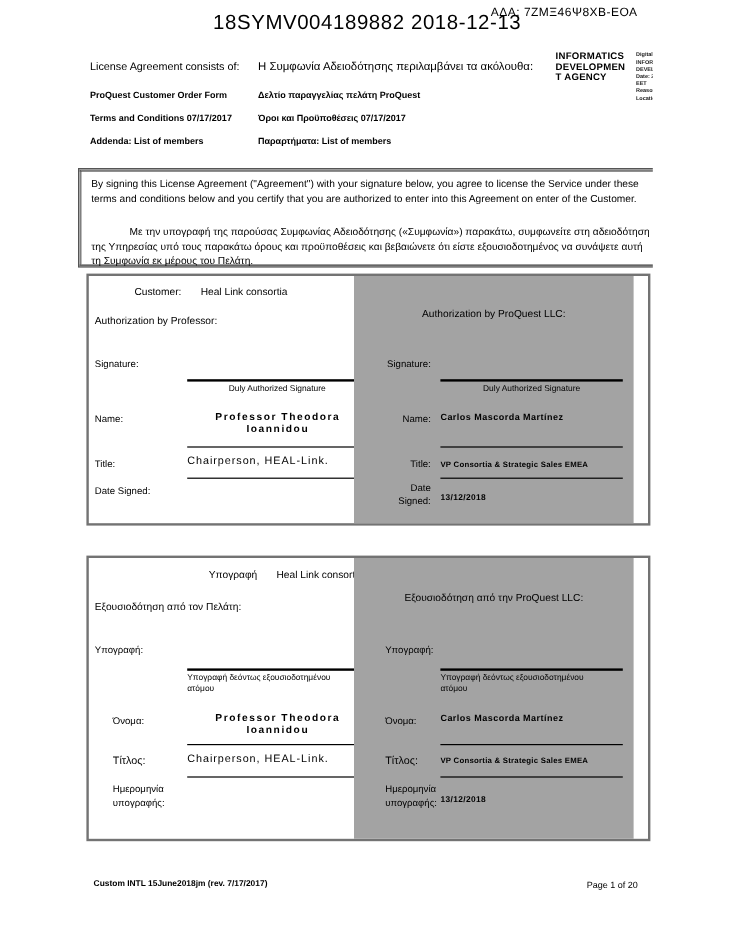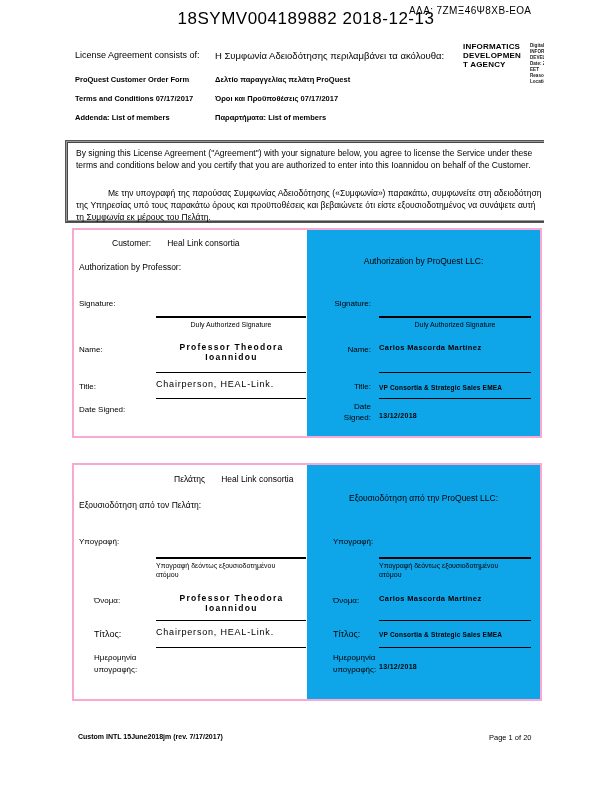--- a/index.html
+++ b/index.html
@@ -27,24 +27,24 @@
   .c-head .c-en{font-size:9px;font-weight:normal;}
   .c-head .c-el{font-size:9.5px;font-weight:normal;}
   .c-item{font-weight:bold;}
 
   
   .notice{position:absolute;left:66px;top:141px;width:487px;height:81px;box-sizing:border-box;
     border:2px ridge #9a9a9a;outline:1px solid #555;padding:5px 8px;font-size:8.5px;line-height:1.4;}
   .notice .el{margin-top:16px;text-indent:32px;}
 
   
-  .sigbox{position:absolute;left:72px;width:470px;box-sizing:border-box;border:2px solid #f9a8d4;background:#fff;}
+  .sigbox{position:absolute;left:72px;width:470px;box-sizing:border-box;border:2px solid #737373;background:#fff;}
   .sigbox .half{position:absolute;top:0;bottom:0;width:233px;}
   .sigbox .half.L{left:0;}
-  .sigbox .half.R{right:0;background:#0ea5e9;}
+  .sigbox .half.R{right:12px;background:#a3a3a3;}
   .lbl{position:absolute;font-size:8px;}
   .val{position:absolute;font-size:8.5px;}
   .rule{position:absolute;height:0;border-top:2px solid #000;}
   .rule.thin{border-top-width:1.5px;}
   .cap{position:absolute;font-size:7px;}
   .name-big{font-weight:600;letter-spacing:1.3px;font-size:8.5px;text-align:center;}
   .name-sm{font-weight:bold;font-size:7.5px;letter-spacing:.4px;}
   .title-big{font-size:9px;letter-spacing:.8px;}
   .title-sm{font-weight:bold;font-size:6.5px;letter-spacing:.2px;}
   .date-sm{font-weight:bold;font-size:7px;letter-spacing:.3px;}
@@ -91,21 +91,21 @@
       <span class="c-en c-item">Terms and Conditions 07/17/2017</span>
       <span class="c-el c-item">Όροι και Προϋποθέσεις 07/17/2017</span>
     </div>
     <div class="c-row" style="top:63px;">
       <span class="c-en c-item">Addenda: List of members</span>
       <span class="c-el c-item">Παραρτήματα: List of members</span>
     </div>
   </div>
 
   <div class="notice">
-    <div class="en">By signing this License Agreement ("Agreement") with your signature below, you agree to license the Service under these terms and conditions below and you certify that you are authorized to enter into this Ioannidou on behalf of the Customer.</div>
+    <div class="en">By signing this License Agreement ("Agreement") with your signature below, you agree to license the Service under these terms and conditions below and you certify that you are authorized to enter into this Agreement on enter of the Customer.</div>
     <div class="el">Με την υπογραφή της παρούσας Συμφωνίας Αδειοδότησης («Συμφωνία») παρακάτω, συμφωνείτε στη αδειοδότηση της Υπηρεσίας υπό τους παρακάτω όρους και προϋποθέσεις και βεβαιώνετε ότι είστε εξουσιοδοτημένος να συνάψετε αυτή τη Συμφωνία εκ μέρους του Πελάτη.</div>
   </div>
 
   <div class="sigbox" style="top:228px;height:210px;">
     <div class="half L">
       <div class="cust-row" style="top:8px;left:38px;">
         <span>Customer:</span>
         <span>Heal Link consortia</span>
       </div>
       <div class="lbl" style="top:32px;left:5px;font-size:8.5px;">Authorization by Professor:</div>
@@ -132,21 +132,21 @@
       <div class="val title-sm" style="top:154px;left:72px;">VP Consortia &amp; Strategic Sales EMEA</div>
       <div class="rule thin" style="top:168px;left:72px;width:152px;"></div>
       <div class="lbl" style="top:171px;left:24px;width:40px;text-align:right;line-height:1.4;">Date Signed:</div>
       <div class="val date-sm" style="top:182px;left:72px;">13/12/2018</div>
     </div>
   </div>
 
   <div class="sigbox" style="top:463px;height:238px;">
     <div class="half L">
       <div class="cust-row" style="top:9px;left:100px;">
-        <span>Πελάτης</span>
+        <span>Υπογραφή</span>
         <span>Heal Link consortia</span>
       </div>
       <div class="lbl" style="top:35px;left:5px;font-size:8.5px;">Εξουσιοδότηση από τον Πελάτη:</div>
       <div class="lbl" style="top:72px;left:5px;">Υπογραφή:</div>
       <div class="rule" style="top:92px;left:82px;width:150px;"></div>
       <div class="cap" style="top:96px;left:82px;width:128px;line-height:1.35;">Υπογραφή δεόντως εξουσιοδοτημένου ατόμου</div>
       <div class="lbl" style="top:131px;left:20px;">Όνομα:</div>
       <div class="val name-big" style="top:128px;left:82px;">Professor Theodora Ioannidou</div>
       <div class="rule thin" style="top:155px;left:82px;width:150px;"></div>
       <div class="lbl" style="top:164px;left:20px;font-size:9px;">Τίτλος:</div>

